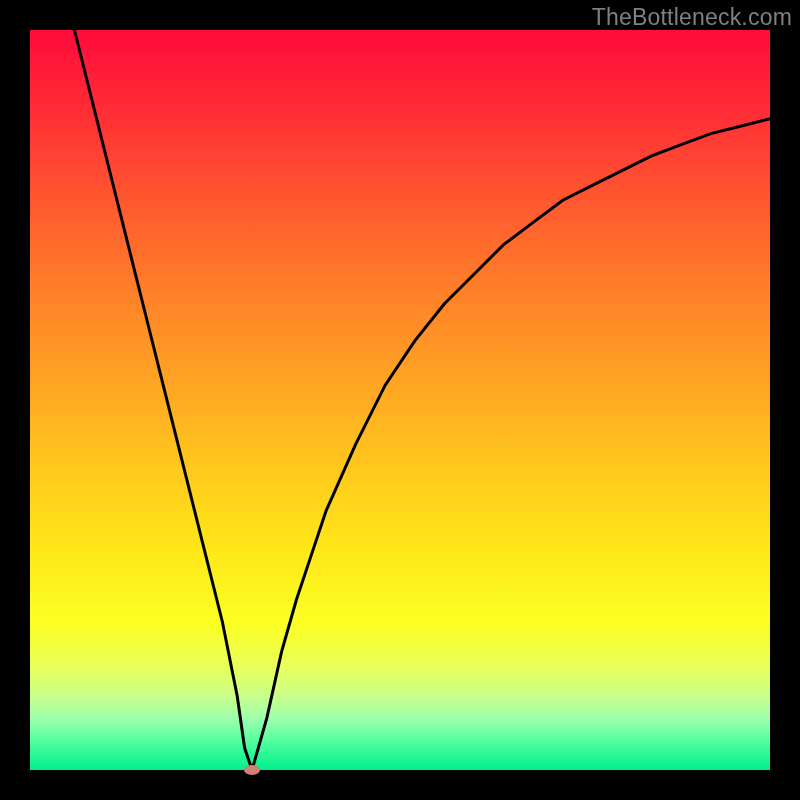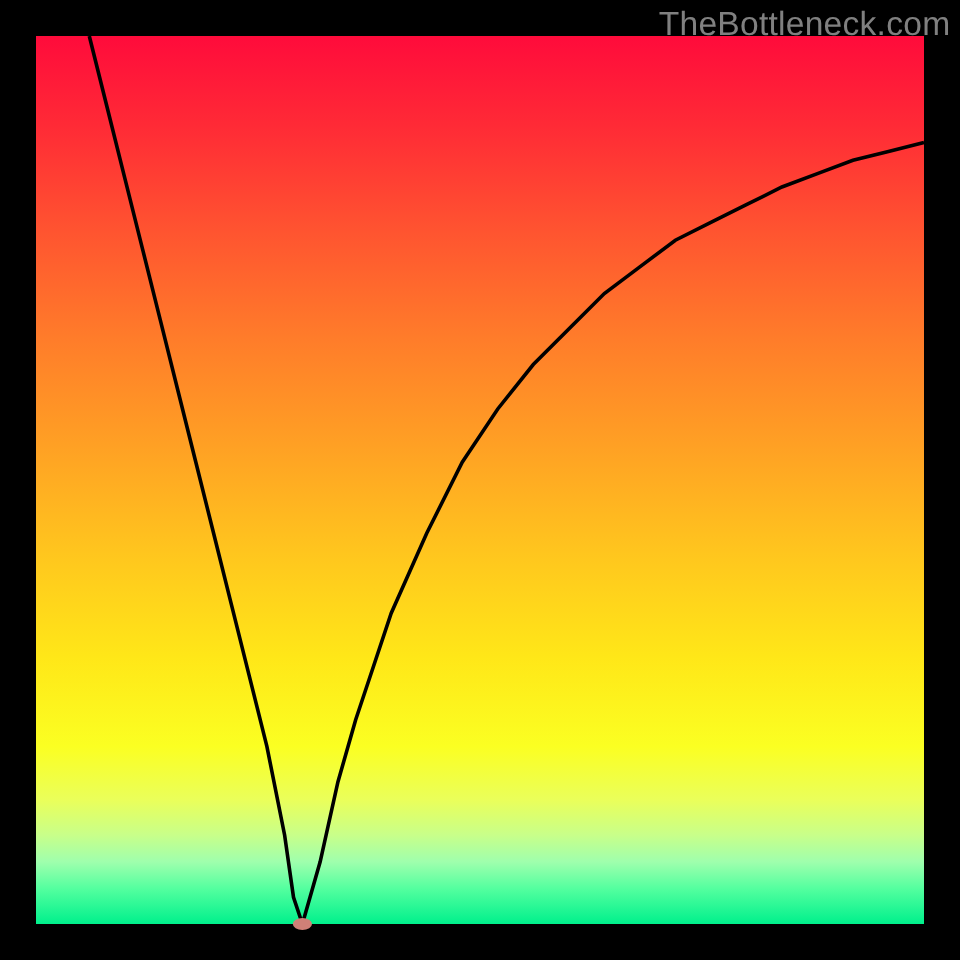--- a/index.html
+++ b/index.html
@@ -40,21 +40,21 @@
       #9fffad 93%,
       #54ff9f 96%,
       #00f08c 100%
     );
   }
   .watermark {
     position: absolute;
     top: 4px;
     right: 8px;
     color: #808080;
-    font-size: 28px;
+    font-size: 23px;
     font-weight: 500;
     letter-spacing: 0.2px;
     z-index: 10;
   }
   svg.curve {
     position: absolute;
     left: 0;
     top: 0;
     width: 740px;
     height: 740px;

